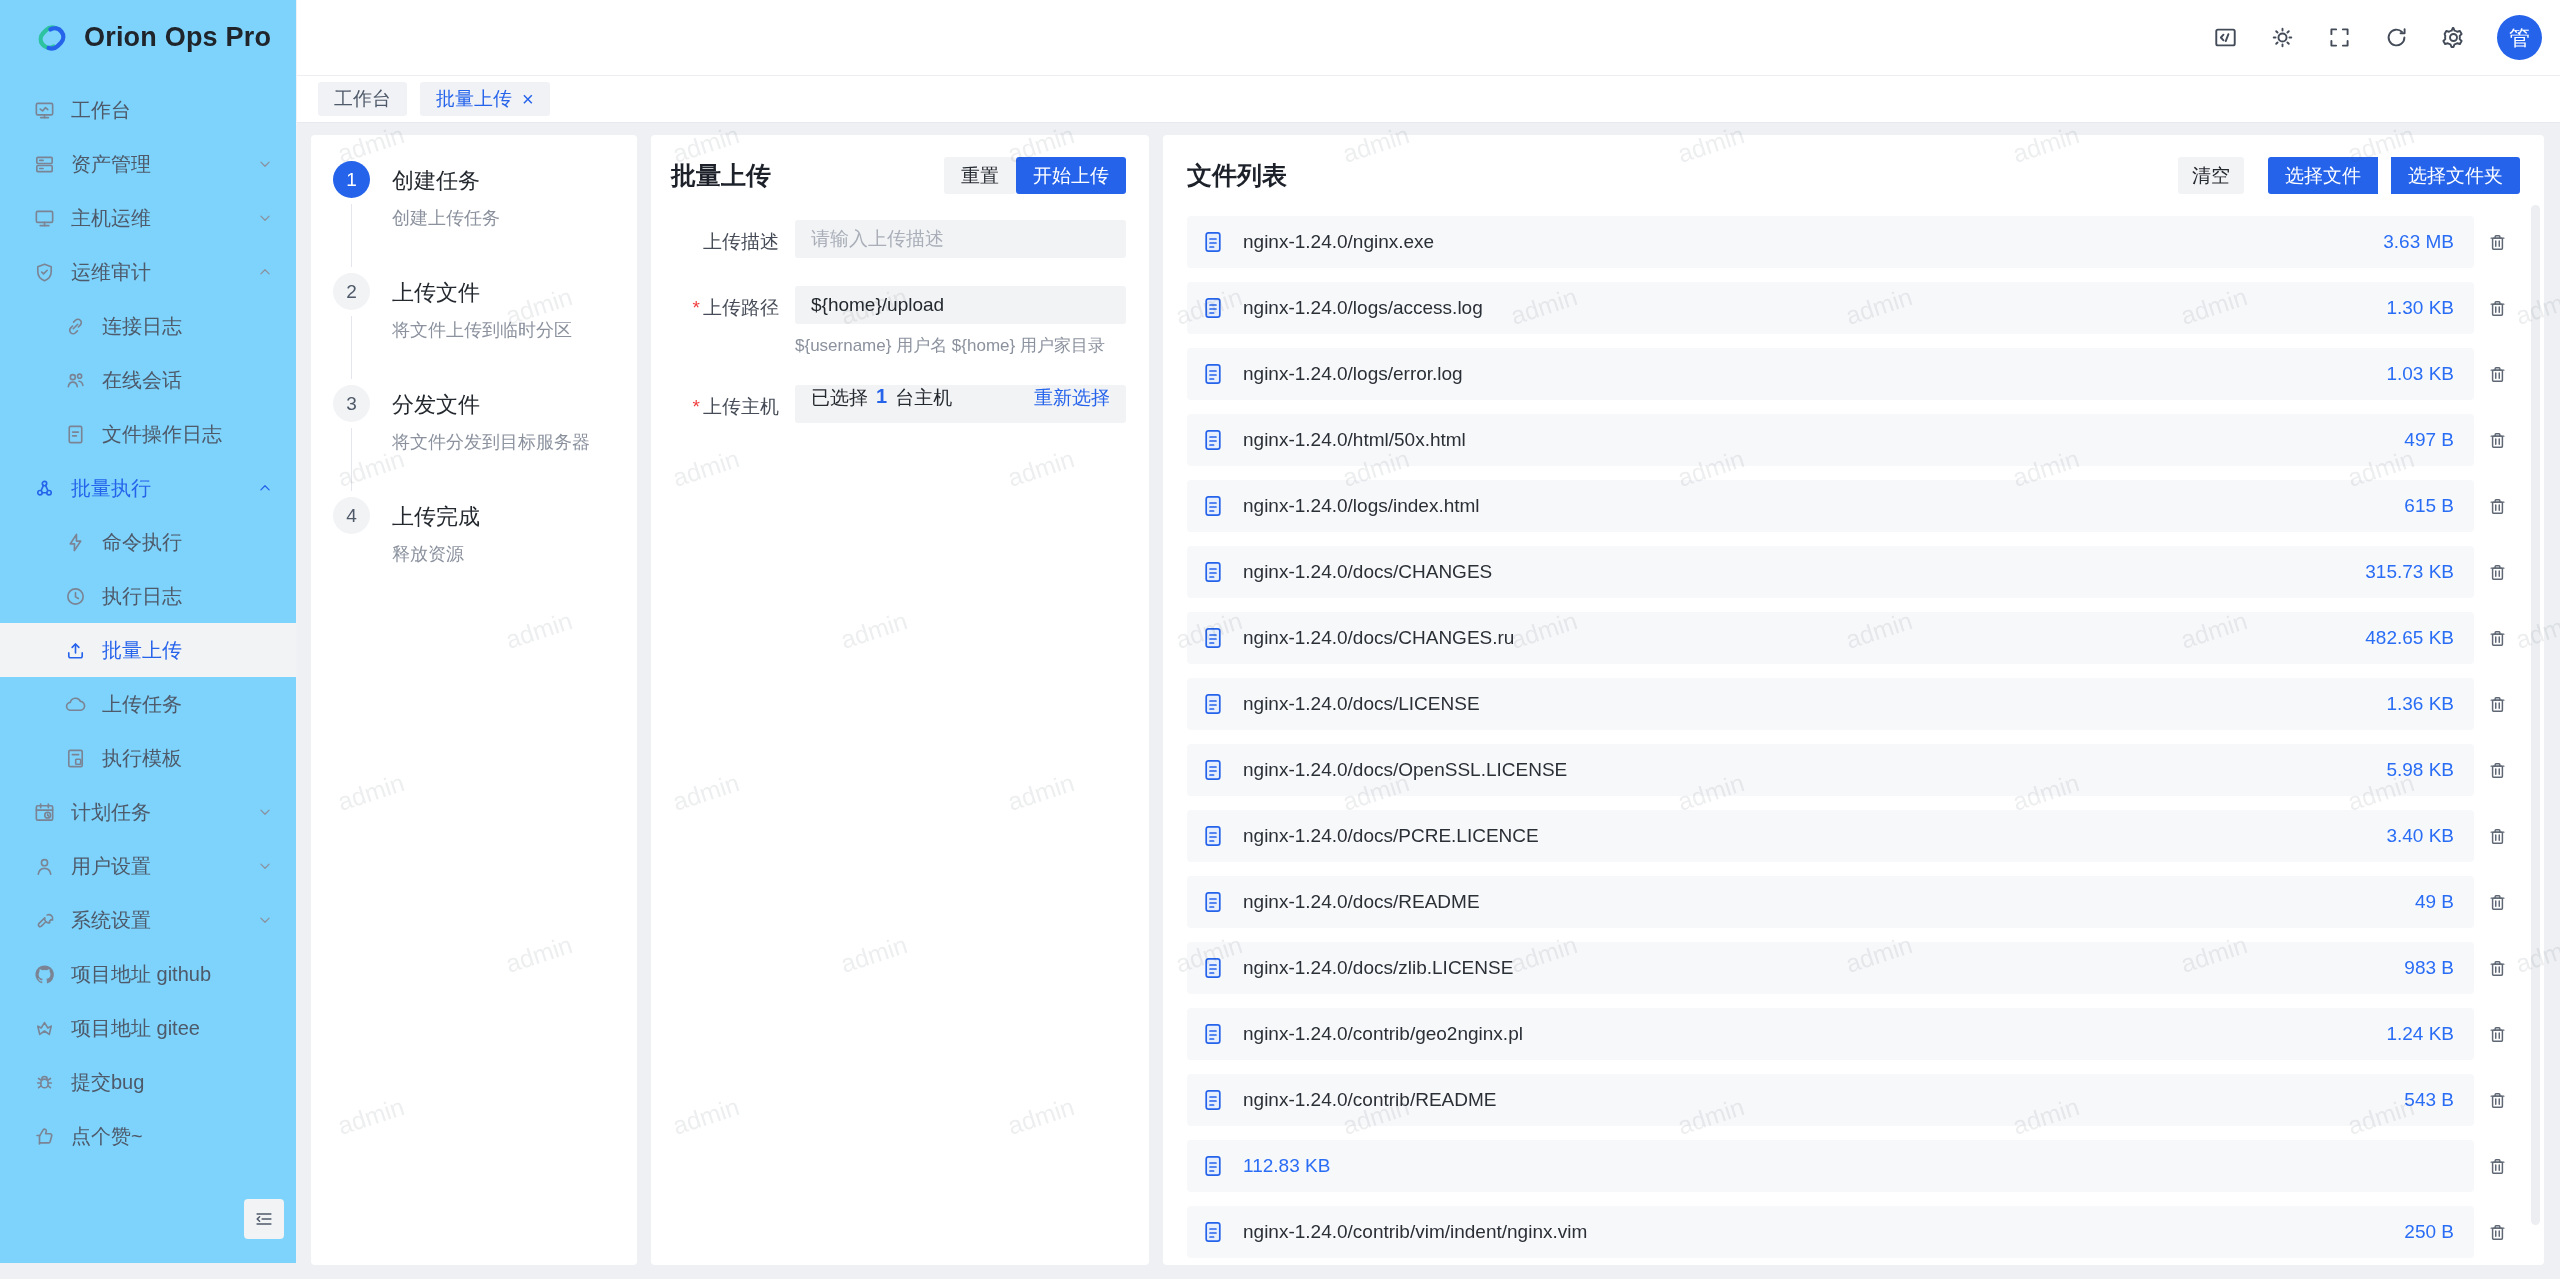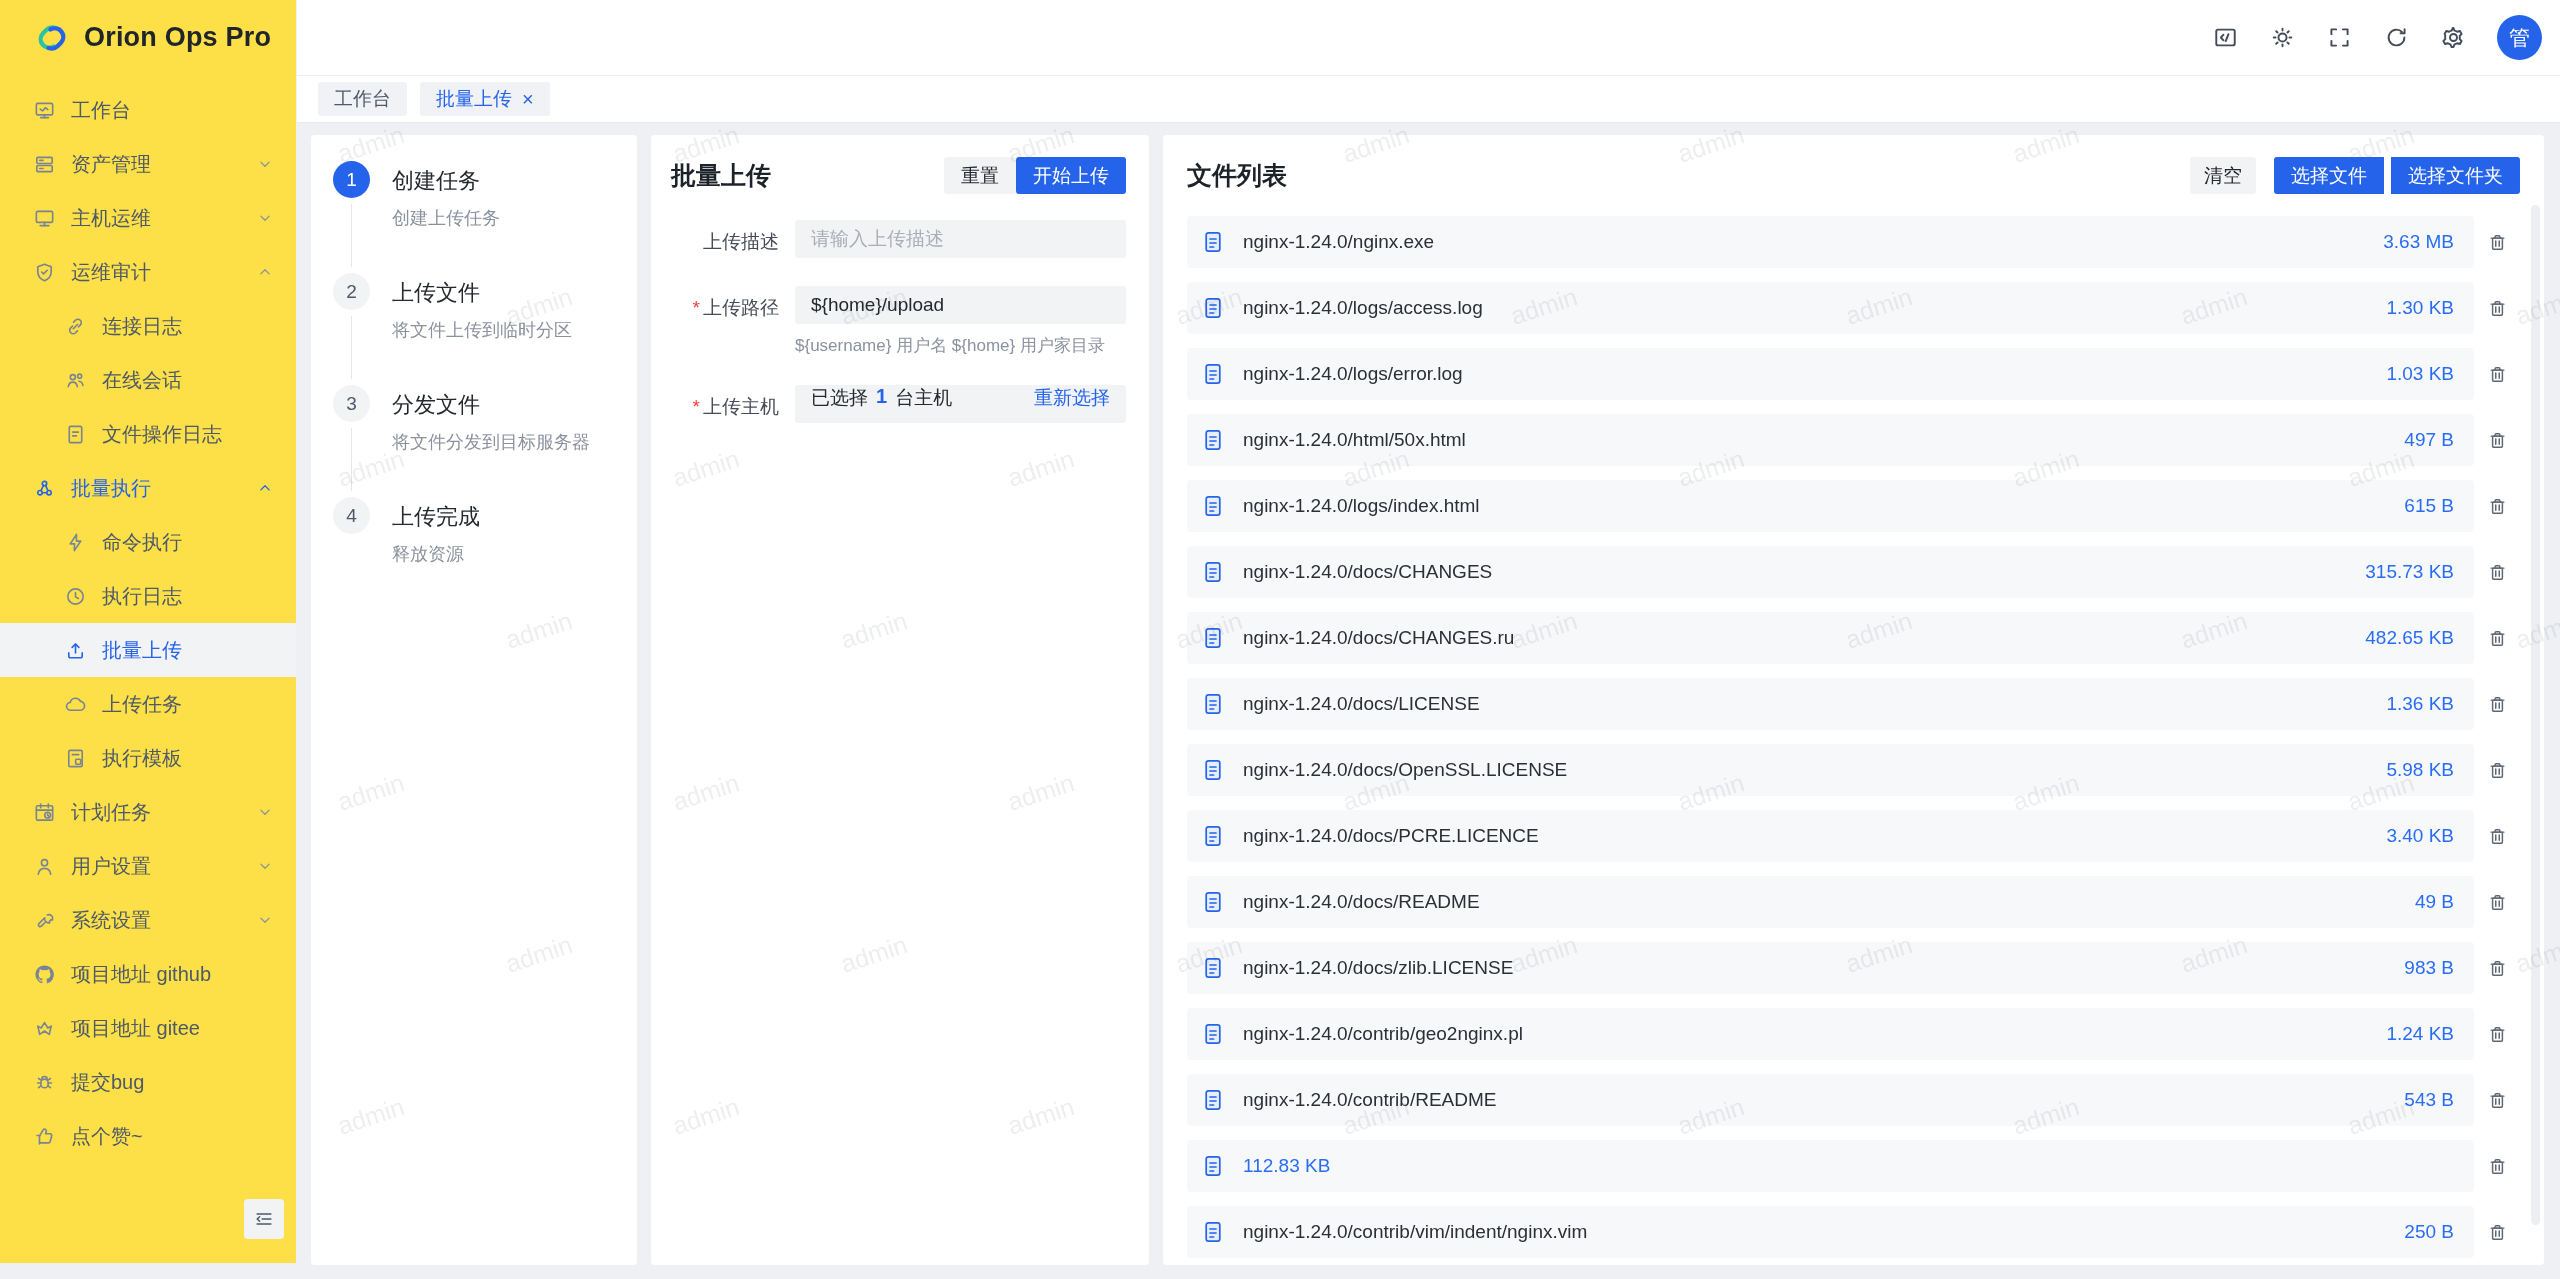--- a/index.html
+++ b/index.html
@@ -2,21 +2,21 @@
 <html><head>
 <meta charset="utf-8">
 <style>
   * { margin:0; padding:0; box-sizing:border-box; }
   html,body { width:2560px; height:1279px; overflow:hidden; }
   body { font-family:"Liberation Sans","DejaVu Sans",sans-serif; background:#eef0f3; color:#1d2129; }
   .app { width:2560px; height:1279px; display:flex; flex-direction:column; background:#eef0f3; }
   .app-row { height:1263px; display:flex; }
 
   
-  .sidebar { width:297px; height:1263px; background:#fde047; display:flex; flex-direction:column; border-right:1px solid #f0f1f4; }
+  .sidebar { width:297px; height:1263px; background:#7dd3fc; display:flex; flex-direction:column; border-right:1px solid #f0f1f4; }
   .logo { height:75px; display:flex; align-items:center; padding-left:33px; gap:13px; flex:none; }
   .logo-title { font-size:27px; font-weight:600; color:#20242b; letter-spacing:0.2px; }
   .menu { flex:1; padding-top:8px; overflow:hidden; }
   .side-item { height:54px; display:flex; align-items:center; gap:15px; padding-left:33px; padding-right:22px; font-size:20px; color:#4e5969; cursor:pointer; position:relative; }
   .side-item.lvl2 { padding-left:64px; }
   .side-item .s-ico { width:23px; height:23px; flex:none; color:#7b8494; }
   .side-item .s-label { flex:1; white-space:nowrap; }
   .side-item .s-chev { width:18px; height:18px; color:#8a919f; flex:none; }
   .side-item.highlight { color:#2563eb; }
   .side-item.highlight .s-ico, .side-item.highlight .s-chev { color:#2563eb; }
@@ -66,21 +66,21 @@
   .hint { font-size:17px; color:#8b929e; margin-top:10px; }
   .host-box { height:38px; background:#f2f3f5; border-radius:3px; display:flex; align-items:flex-start; padding:0 16px; font-size:19px; color:#24292f; gap:8px; }
   .host-count { color:#2563eb; font-weight:700; font-size:20px; }
   .host-spacer { flex:1; }
   .link { color:#2563eb; cursor:pointer; font-size:19px; white-space:nowrap; }
 
   
   .panel-files { flex:1; padding:22px 24px 0 24px; position:relative; min-width:0; }
   .files-head { display:flex; align-items:center; justify-content:space-between; margin-bottom:22px; }
   .files-title { font-size:25px; font-weight:700; color:#1d2129; }
-  .files-btns { display:flex; gap:6px; align-items:center; }
+  .files-btns { display:flex; gap:12px; align-items:center; }
   .files-btns .btn-plain { margin-right:12px; padding:0 14px; }
   .btn-join-l { border-radius:3px 0 0 3px; margin-right:1px; }
   .btn-join-r { border-radius:0 3px 3px 0; }
   .file-list { display:flex; flex-direction:column; gap:14px; }
   .file-row { display:flex; align-items:center; }
   .file-pill { flex:1; height:52px; background:#f7f8fa; border-radius:4px; display:flex; align-items:center; padding:0 20px 0 14px; gap:18px; min-width:0; }
   .doc-ico { width:24px; height:24px; flex:none; }
   .file-name { flex:1; font-size:19px; color:#2b2f36; white-space:nowrap; overflow:hidden; text-overflow:ellipsis; }
   .file-size { font-size:19px; color:#2a6df5; white-space:nowrap; }
   .row-trash { width:46px; flex:none; display:flex; justify-content:center; color:#5f6774; cursor:pointer; }

